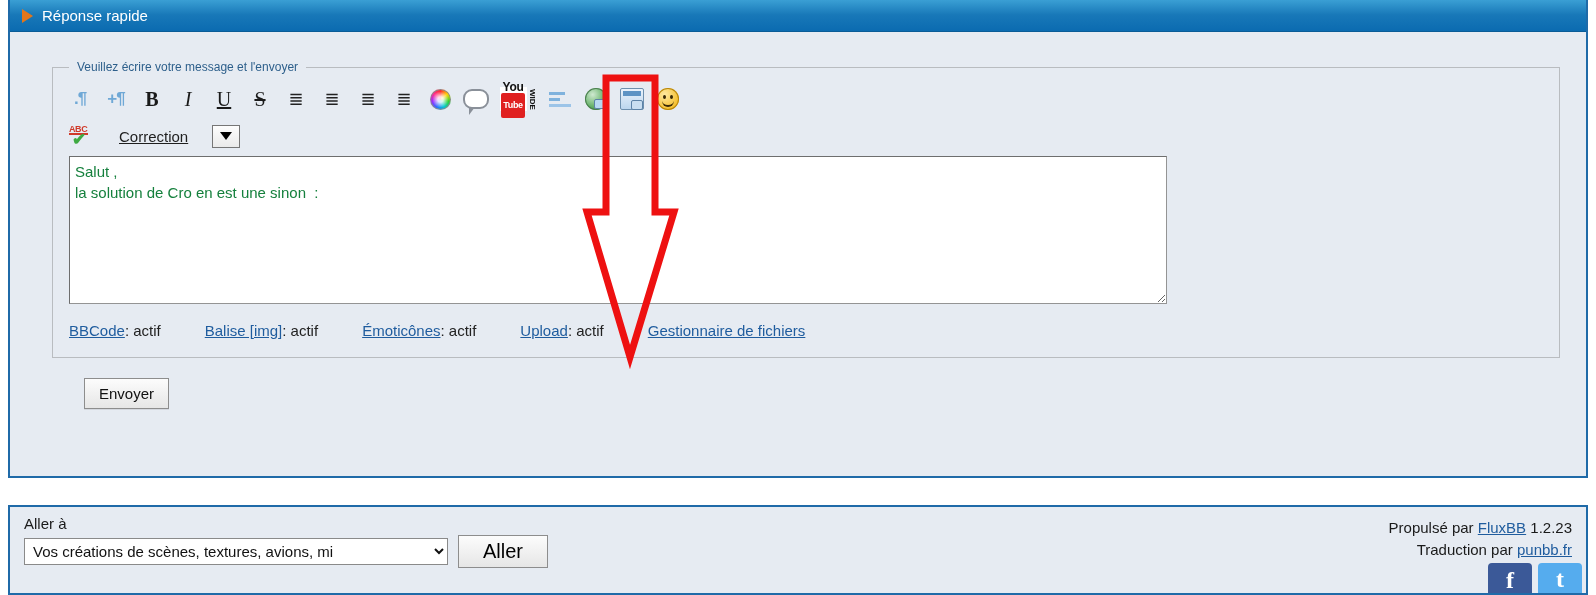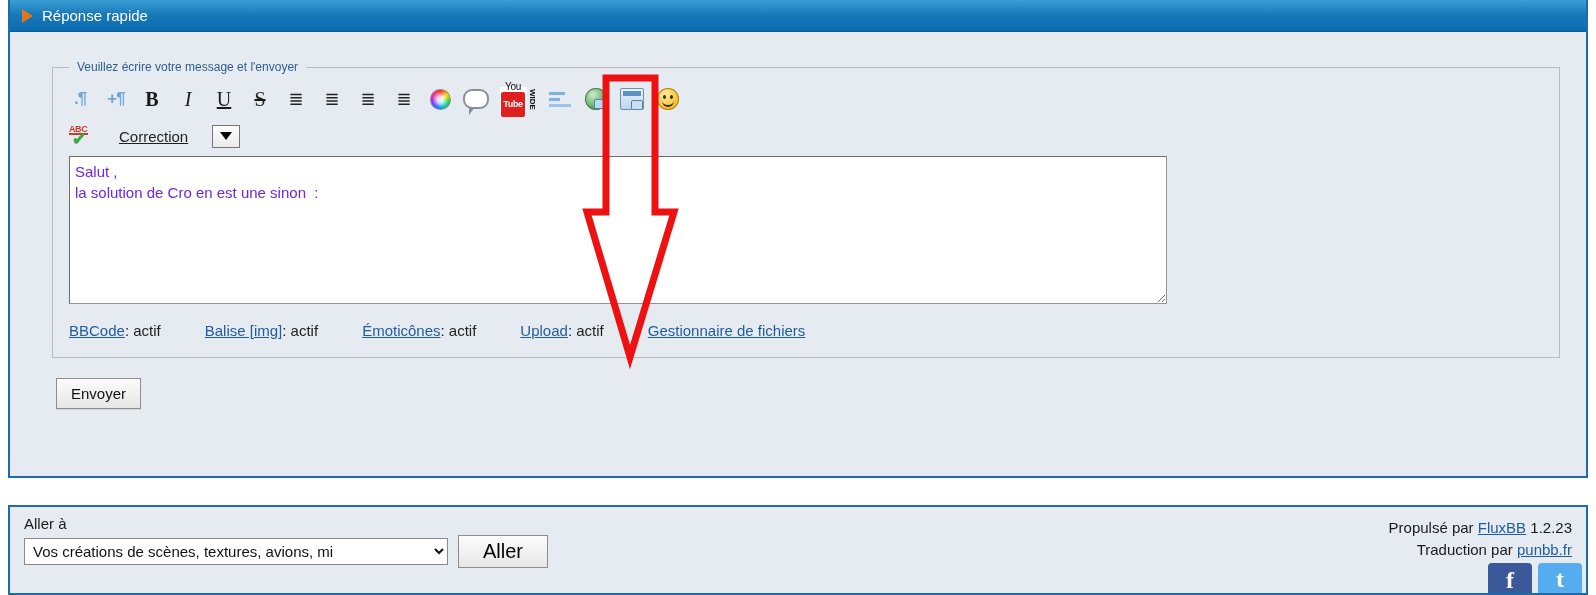--- a/index.html
+++ b/index.html
@@ -114,21 +114,21 @@
     display: flex; align-items: center;
   }
   .yt .ytbox {
     width: 27px; height: 24px;
     background: #ffffff;
     display: flex; flex-direction: column;
     align-items: center; justify-content: center;
     line-height: 1;
   }
   .yt .ytbox .you {
-    font-size: 10px; font-weight: normal; color: #111; letter-spacing: -.3px;
+    font-size: 12px; font-weight: bold; color: #111; letter-spacing: -.3px;
   }
   .yt .ytbox .tube {
     background: #e02020; color: #fff; font-size: 9px; font-weight: bold;
     padding: 8px 2px; border-radius: 2px; letter-spacing: -.3px;
   }
   .yt .wide {
     font-size: 8px; font-weight: bold; color: #111;
     writing-mode: vertical-rl;
     margin-left: 1px;
   }
@@ -224,21 +224,21 @@
   textarea.msg {
     width: 1098px;
     height: 148px;
     border: 1px solid #949494;
     border-top-color: #6e6e6e;
     border-left-color: #6e6e6e;
     padding: 4px 5px;
     font-family: "Liberation Sans", sans-serif;
     font-size: 15px;
     line-height: 21px;
-    color: #6d28d9;
+    color: #15803d;
     resize: both;
     box-sizing: border-box;
     background: #fff;
     outline: none;
   }
 
   
   .infolinks {
     display: flex; align-items: center;
     padding: 14px 0 0 16px;
@@ -254,20 +254,21 @@
   .submit-wrap { padding: 20px 0 0 46px; }
   button.submit {
     font-family: "Liberation Sans", sans-serif;
     font-size: 15px;
     padding: 6px 14px;
     border: 1px solid #8d8d8d;
     background: linear-gradient(#fcfcfc,#e6e6e6);
     color: #111;
     cursor: pointer;
     box-shadow: 0 1px 0 rgba(0,0,0,.08);
+    margin-left: 28px;
   }
 
   
   #footer-panel {
     top: 505px;
     height: 90px;
     border: 2px solid #1f6aa8;
     background: #e6ebf2;
     padding: 8px 14px 0 14px;
     display: flex;

